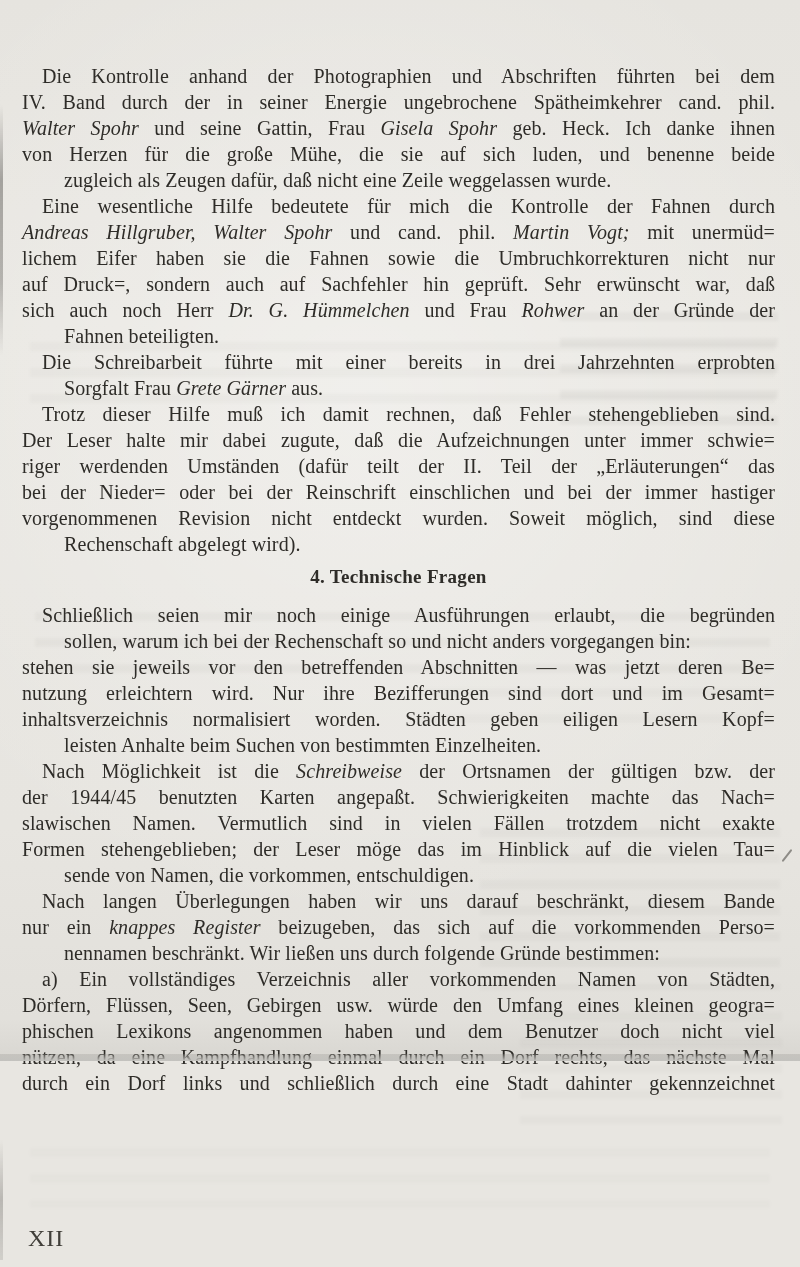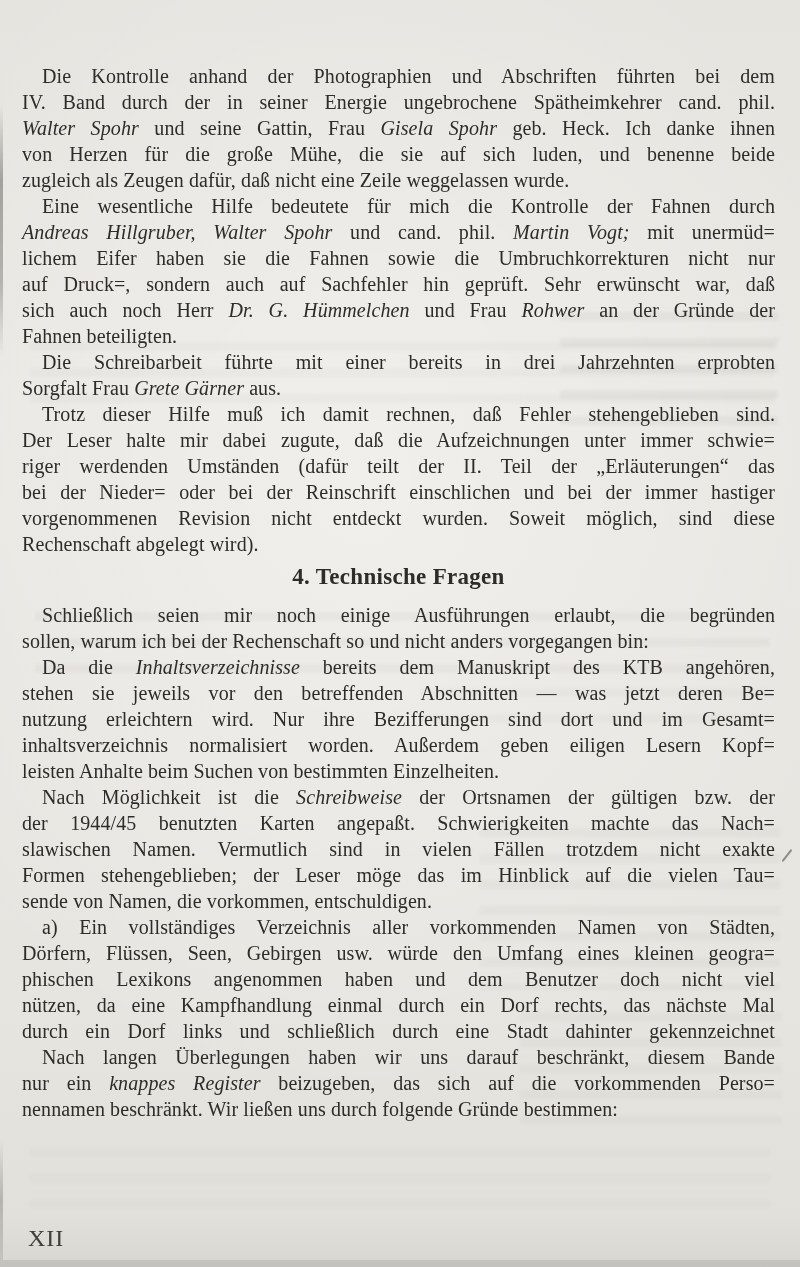--- a/index.html
+++ b/index.html
@@ -2,21 +2,21 @@
 <html><head>
 <meta charset="utf-8">
 <style>
   * { box-sizing: border-box; margin: 0; padding: 0; }
   html, body { width: 800px; height: 1267px; overflow: hidden; }
   body {
     font-family: "Liberation Serif", "DejaVu Serif", serif;
     background: #e8e6e1;
   }
   .page {
-    position: absolute; inset: 0; width: 800px; height: 1267px;
+    position: absolute; inset: 0; width: 800px; height: 1061px;
     background:
       radial-gradient(ellipse 120% 90% at 45% 38%, rgba(255,255,255,0.35) 0%, rgba(255,255,255,0) 55%),
       linear-gradient(180deg, #e6e4df 0%, #e9e7e2 30%, #e7e5e0 78%, #e2e0db 96%, #d8d6d1 100%);
     color: #2e2c28;
   }
   
   .edge-bottom {
     position: absolute; left: 0; bottom: 0; width: 800px; height: 7px;
     background: linear-gradient(180deg, rgba(140,138,133,0.25), #c3c2be);
   }
@@ -55,23 +55,23 @@
   }
   .para { margin: 0; }
   .line {
     font-size: 20px; line-height: 26px;
     text-align: justify; text-align-last: justify;
     white-space: normal;
     letter-spacing: 0.1px;
   }
   .line i { }
   .firstline { text-indent: 20px; }
-  .lastline { text-align-last: left; }
+  .lastline { text-align-last: left; margin-left: 42px; }
   .heading {
-    font-size: 23px; font-weight: bold; line-height: 26px;
+    font-size: 19px; font-weight: bold; line-height: 26px;
     text-align: center; margin: 7px 0 12px 0;
     letter-spacing: 0.3px;
   }
   .page-number {
     position: absolute; left: 28px; top: 1225px;
     font-size: 24px; line-height: 26px; color: #403e39; letter-spacing: 1px;
   }
 </style>
 </head>
 <body>
@@ -112,44 +112,43 @@
         <div class="line"><span>bei der Nieder= oder bei der Reinschrift einschlichen und bei der immer hastiger</span></div>
         <div class="line"><span>vorgenommenen Revision nicht entdeckt wurden. Soweit möglich, sind diese</span></div>
         <div class="line lastline"><span>Rechenschaft abgelegt wird).</span></div>
       </div>
       <h2 class="heading">4. Technische Fragen</h2>
       <div class="para">
         <div class="line firstline"><span>Schließlich seien mir noch einige Ausführungen erlaubt, die begründen</span></div>
         <div class="line lastline"><span>sollen, warum ich bei der Rechenschaft so und nicht anders vorgegangen bin:</span></div>
       </div>
       <div class="para">
-        <div class="line firstline"><span>Da die </span><i>Inhaltsverzeichnisse</i><span> bereits dem Manuskript des KTB angehören,</span></div>
         <div class="line"><span>stehen sie jeweils vor den betreffenden Abschnitten — was jetzt deren Be=</span></div>
         <div class="line"><span>nutzung erleichtern wird. Nur ihre Bezifferungen sind dort und im Gesamt=</span></div>
-        <div class="line"><span>inhaltsverzeichnis normalisiert worden. Außerdem geben eiligen Lesern Kopf=</span></div>
+        <div class="line"><span>inhaltsverzeichnis normalisiert worden. Städten geben eiligen Lesern Kopf=</span></div>
         <div class="line lastline"><span>leisten Anhalte beim Suchen von bestimmten Einzelheiten.</span></div>
       </div>
       <div class="para">
         <div class="line firstline"><span>Nach Möglichkeit ist die </span><i>Schreibweise</i><span> der Ortsnamen der gültigen bzw. der</span></div>
         <div class="line"><span>der 1944/45 benutzten Karten angepaßt. Schwierigkeiten machte das Nach=</span></div>
         <div class="line"><span>slawischen Namen. Vermutlich sind in vielen Fällen trotzdem nicht exakte</span></div>
         <div class="line"><span>Formen stehengeblieben; der Leser möge das im Hinblick auf die vielen Tau=</span></div>
         <div class="line lastline"><span>sende von Namen, die vorkommen, entschuldigen.</span></div>
       </div>
       <div class="para">
+        <div class="line firstline"><span>Nach langen Überlegungen haben wir uns darauf beschränkt, diesem Bande</span></div>
+        <div class="line"><span>nur ein </span><i>knappes Register</i><span> beizugeben, das sich auf die vorkommenden Perso=</span></div>
+        <div class="line lastline"><span>nennamen beschränkt. Wir ließen uns durch folgende Gründe bestimmen:</span></div>
+      </div>
+      <div class="para">
         <div class="line firstline"><span>a) Ein vollständiges Verzeichnis aller vorkommenden Namen von Städten,</span></div>
         <div class="line"><span>Dörfern, Flüssen, Seen, Gebirgen usw. würde den Umfang eines kleinen geogra=</span></div>
         <div class="line"><span>phischen Lexikons angenommen haben und dem Benutzer doch nicht viel</span></div>
         <div class="line"><span>nützen, da eine Kampfhandlung einmal durch ein Dorf rechts, das nächste Mal</span></div>
         <div class="line"><span>durch ein Dorf links und schließlich durch eine Stadt dahinter gekennzeichnet</span></div>
-      </div>
-      <div class="para">
-        <div class="line firstline"><span>Nach langen Überlegungen haben wir uns darauf beschränkt, diesem Bande</span></div>
-        <div class="line"><span>nur ein </span><i>knappes Register</i><span> beizugeben, das sich auf die vorkommenden Perso=</span></div>
-        <div class="line lastline"><span>nennamen beschränkt. Wir ließen uns durch folgende Gründe bestimmen:</span></div>
       </div>
     </main>
 
   <div class="page-number">XII</div>
 
   <div class="edge-left-a"></div>
   <div class="edge-left-b"></div>
   <div class="scan-mark"></div>
   <div class="edge-bottom"></div>
 </div>

